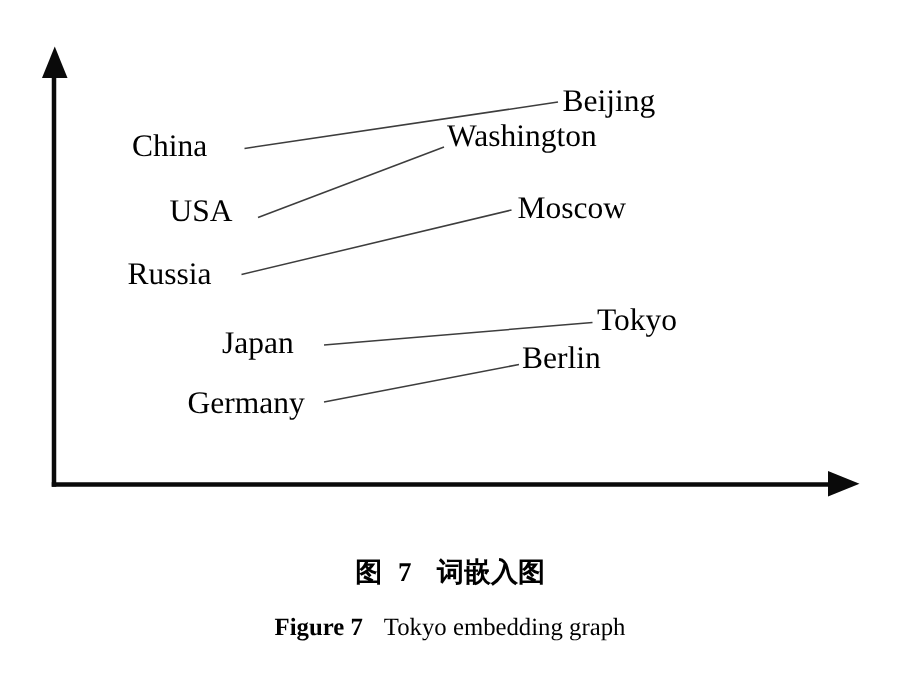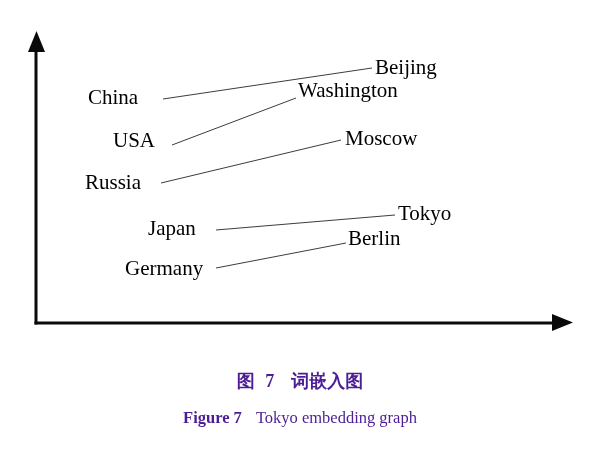--- a/index.html
+++ b/index.html
@@ -35,21 +35,21 @@
     font-family: "Liberation Serif", "DejaVu Serif", serif;
     font-size: 21px;
     fill: #000000;
   }
   .caption {
     position: absolute;
     left: 0;
     top: 368px;
     width: 600px;
     text-align: center;
-    color: #4c1d95;
+    color: #000000;
   }
   .caption-zh {
     font-size: 18px;
     font-weight: bold;
     line-height: 26px;
   }
   .caption-zh .cap-label {
     margin-right: 14px;
     letter-spacing: 3px;
   }

